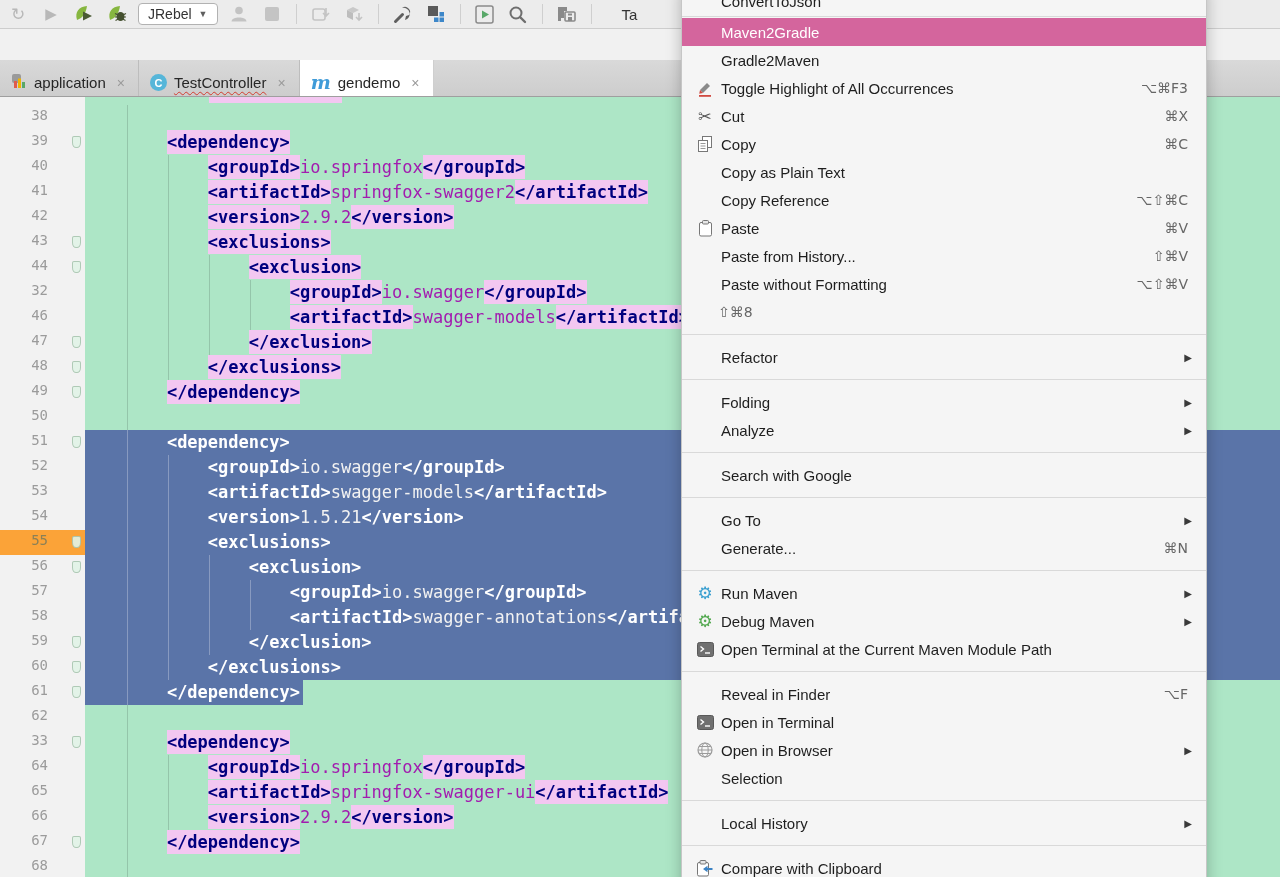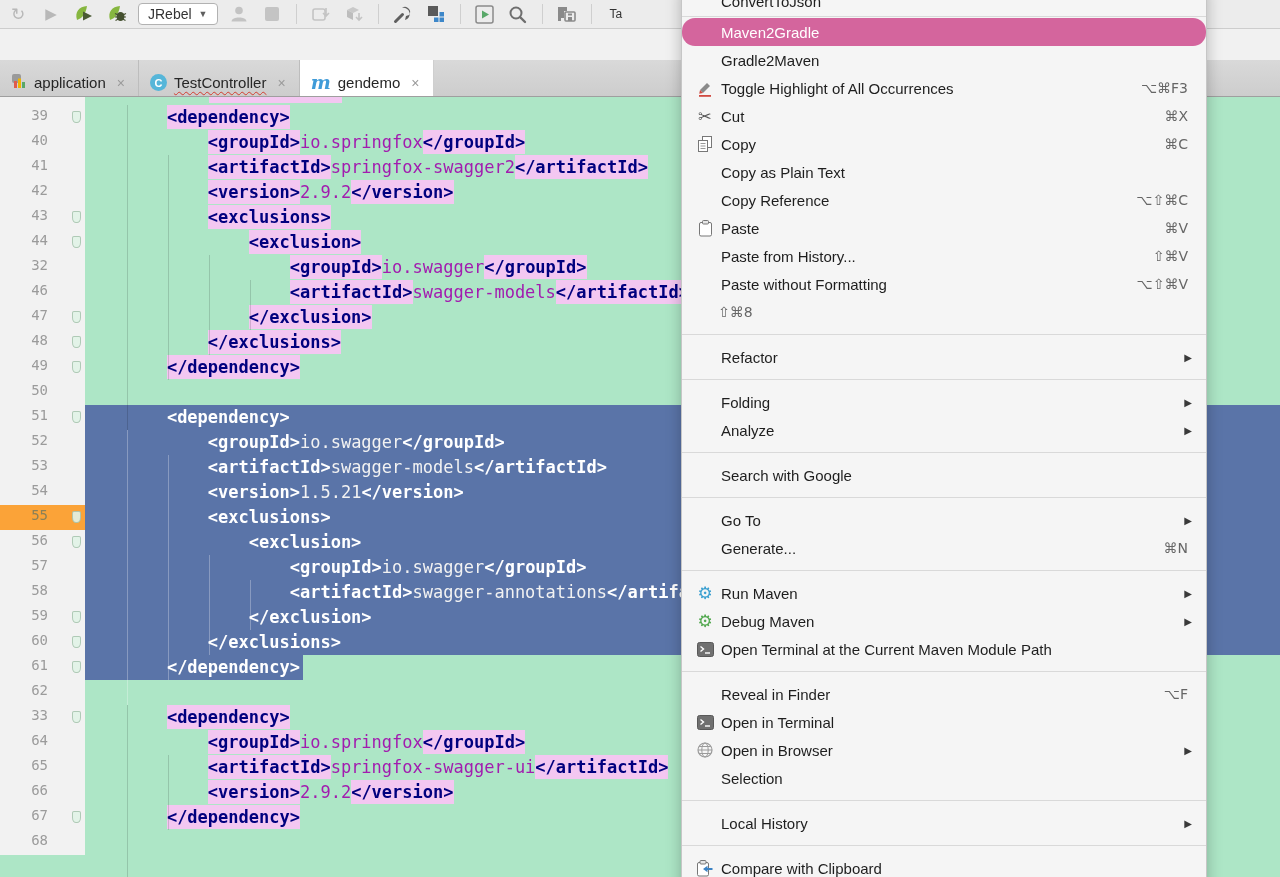--- a/index.html
+++ b/index.html
@@ -12,21 +12,21 @@
              background:#ececec; border-bottom:1px solid #cdcdcd;
              display:flex; align-items:center; gap:9px; padding-left:6px; }
   .tbi { display:inline-flex; align-items:center; justify-content:center;
          width:24px; height:24px; font-size:17px; color:#b8b8b8; }
   .tbi svg { display:block; }
   .tb-sep { width:1px; height:20px; background:#cfcfcf; margin:0 3px; }
   #jrebel-btn { height:22px; background:#ffffff; border:1px solid #b2b2b2; border-radius:4px;
                 padding:0 9px; display:inline-flex; align-items:center; gap:7px;
                 font-size:14px; color:#333; }
   #jrebel-btn .arr { font-size:9px; color:#5f5f5f; }
-  #tb-tail { font-size:12px; color:#333; margin-left:6px; }
+  #tb-tail { font-size:15px; color:#333; margin-left:18px; }
 
   
   #band { position:absolute; left:0; top:29px; width:1280px; height:31px; background:#f1f1f1; }
   #tabbar { position:absolute; left:0; top:60px; width:1280px; height:37px;
             background:linear-gradient(#d9d9d9,#cdcdcd); border-bottom:1px solid #9f9f9f;
             display:flex; align-items:stretch; }
   .tab { display:flex; align-items:center; gap:7px; padding:9px 13px 0 11px;
          font-size:15px; color:#262626; border-right:1px solid #bdbdbd; }
   .tab.active { background:#ffffff; border-right:1px solid #cfcfcf; }
   .tab .close { color:#9a9a9a; font-size:14px; margin-left:4px; }
@@ -71,21 +71,21 @@
           background:#f5f5f5; border-left:1px solid #c6c6c6; border-right:1px solid #c6c6c6;
           box-shadow:0 3px 14px rgba(0,0,0,0.25); padding-bottom:6px; z-index:10; }
   .mi { height:28px; display:flex; align-items:center; padding:0 14px 0 10px;
         font-size:15px; color:#1e1e1e; }
   .mi .ic { width:26px; flex:none; display:inline-flex; align-items:center; justify-content:center; }
   .mi .ic .gear { font-size:17px; font-family:"DejaVu Sans", sans-serif; }
   .mi .ic .sciss { font-size:16px; color:#555; font-family:"DejaVu Sans", sans-serif; }
   .mi .lbl { flex:1; padding-left:3px; white-space:nowrap; overflow:hidden; }
   .mi .sc { color:#666; font-size:14px; font-family:"DejaVu Sans", sans-serif; padding-right:4px; }
   .mi .sub { color:#3a3a3a; font-size:10px; margin-left:10px; }
-  .mi.selected { background:#d4659d;border-radius:13px; }
+  .mi.selected { background:#d4659d; }
   .mi.selected .lbl { color:#ffffff; }
   .msep { height:1px; background:#d9d9d9; margin:8px 0; }
   .msep.tight { margin:1px 0; }
 </style>
 </head>
 <body>
 
 <div id="stage">
 
   <div id="toolbar">
@@ -203,20 +203,26 @@
   </div>
 
   <div id="editor">
     <div id="lines">
         <div class="row pad">
           <div class="gut" style="height:8px"></div>
           <div class="code" style="height:8px"></div>
         </div>
         <div class="row">
           <div class="gut">
+            <span class="num">38</span>
+          </div>
+          <div class="code norm"><span></span></div>
+        </div>
+        <div class="row">
+          <div class="gut">
             <span class="num">39</span>
             <span class="gicon"></span>
           </div>
           <div class="code norm"><span>        </span><span class="k-tagh">&lt;dependency&gt;</span></div>
         </div>
         <div class="row">
           <div class="gut">
             <span class="num">40</span>
           </div>
           <div class="code norm"><span>            </span><span class="k-tagh">&lt;groupId&gt;</span><span class="k-txt">io.springfox</span><span class="k-tagh">&lt;/groupId&gt;</span></div>

